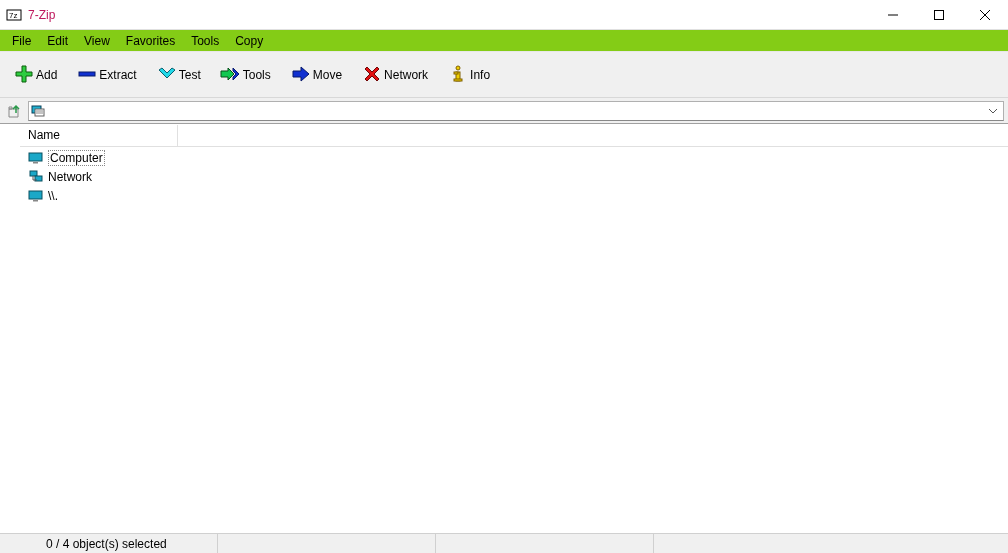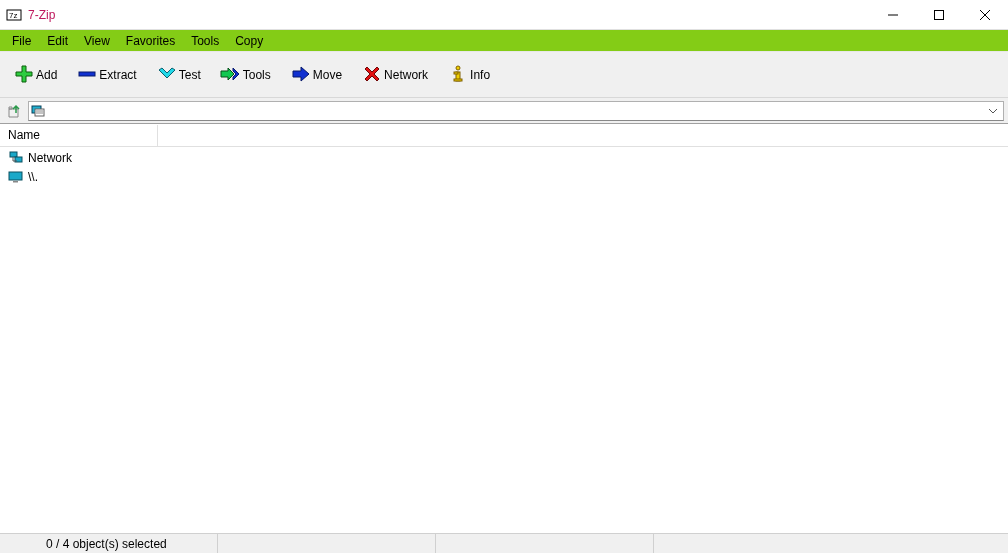--- a/index.html
+++ b/index.html
@@ -15,21 +15,21 @@
 .menu-item { padding: 2px 8px; cursor: default; }
 .toolbar { height: 46px; background: #f0f0f0; border-bottom: 1px solid #d8d8d8; display: flex; align-items: center; padding: 0 4px; gap: 2px; }
 .tool-btn { display: flex; flex-direction: row; align-items: center; justify-content: center; padding: 2px 8px; cursor: default; font-size: 12px; min-width: 40px; }
 .tool-icon { width: 24px; height: 20px; display: flex; align-items: center; justify-content: center; margin-bottom: 1px; }
 .addressbar { height: 26px; background: #f0f0f0; border-bottom: 1px solid #a0a0a0; display: flex; align-items: center; padding: 2px 4px; gap: 4px; }
 .addr-up { width: 20px; height: 20px; display: flex; align-items: center; justify-content: center; cursor: default; }
 .addr-input-wrap { flex: 1; height: 20px; background: #fff; border: 1px solid #b0b0b0; border-bottom: 1px solid #888; display: flex; align-items: center; padding: 0 2px; }
 .addr-icon { width: 14px; height: 14px; display: flex; align-items: center; justify-content: center; margin-right: 2px; }
 .addr-input { flex: 1; border: none; outline: none; font-size: 12px; height: 16px; background: transparent; }
 .addr-drop { width: 16px; height: 18px; display: flex; align-items: center; justify-content: center; cursor: default; }
-.content { flex: 1; display: flex; background: #fff; border-top: 1px solid #fff; overflow: hidden; }
+.content { flex: 1; display: flex; background: #fff; border-top: 1px solid #fff; overflow: hidden; padding-left: 20px; }
 .list { flex: 1; overflow: auto; }
 .list-header { display: flex; height: 22px; border-bottom: 1px solid #e0e0e0; background: #fff; }
 .list-header-col { padding: 3px 8px; font-size: 12px; border-right: 1px solid #e0e0e0; width: 158px; cursor: default; }
 .list-rows { padding: 1px 0; }
 .list-row { display: flex; align-items: center; height: 19px; padding: 0 8px; gap: 4px; cursor: default; }
 .row-icon { width: 16px; height: 14px; display: flex; align-items: center; justify-content: center; flex-shrink: 0; }
 .row-text { font-size: 12px; }
 .row-selected-focus { border: 1px dotted #888; padding: 0 1px; }
 .statusbar { height: 20px; background: #f0f0f0; border-top: 1px solid #d0d0d0; display: flex; align-items: center; font-size: 12px; }
 .statusbar-cell { padding: 1px 6px; border-right: 1px solid #d0d0d0; height: 100%; display: flex; align-items: center; }
@@ -166,20 +166,29 @@
     </div>
   </div>
 </div>
 
 <div class="content">
   <div class="list">
     <div class="list-header">
       <div class="list-header-col">Name</div>
     </div>
     <div class="list-rows">
+      <div class="list-row">
+        <div class="row-icon">
+          <svg width="16" height="12" viewBox="0 0 16 12">
+            <rect x="1" y="1" width="13" height="8" fill="#1aa8c8" stroke="#0a5060"></rect>
+            <rect x="5" y="10" width="5" height="1.5" fill="#888"></rect>
+          </svg>
+        </div>
+        <span class="row-text"><span class="row-selected-focus">Computer</span></span>
+      </div>
       <div class="list-row">
         <div class="row-icon">
           <svg width="16" height="14" viewBox="0 0 16 14">
             <rect x="2" y="1" width="7" height="5" fill="#1aa8c8" stroke="#0a5060"></rect>
             <rect x="7" y="6" width="7" height="5" fill="#1aa8c8" stroke="#0a5060"></rect>
             <line x1="5" y1="6" x2="5" y2="10" stroke="#555"></line>
             <line x1="5" y1="10" x2="9" y2="10" stroke="#555"></line>
           </svg>
         </div>
         <span class="row-text">Network</span>

